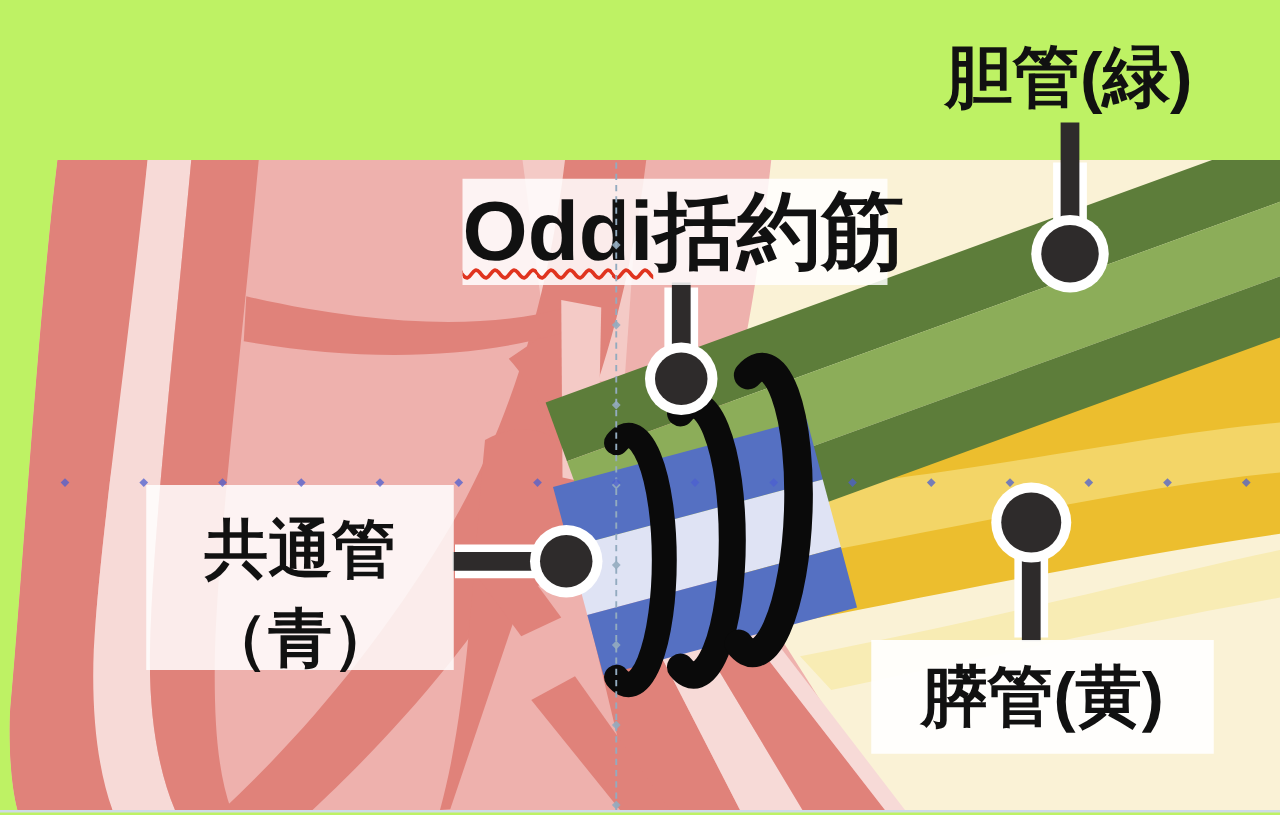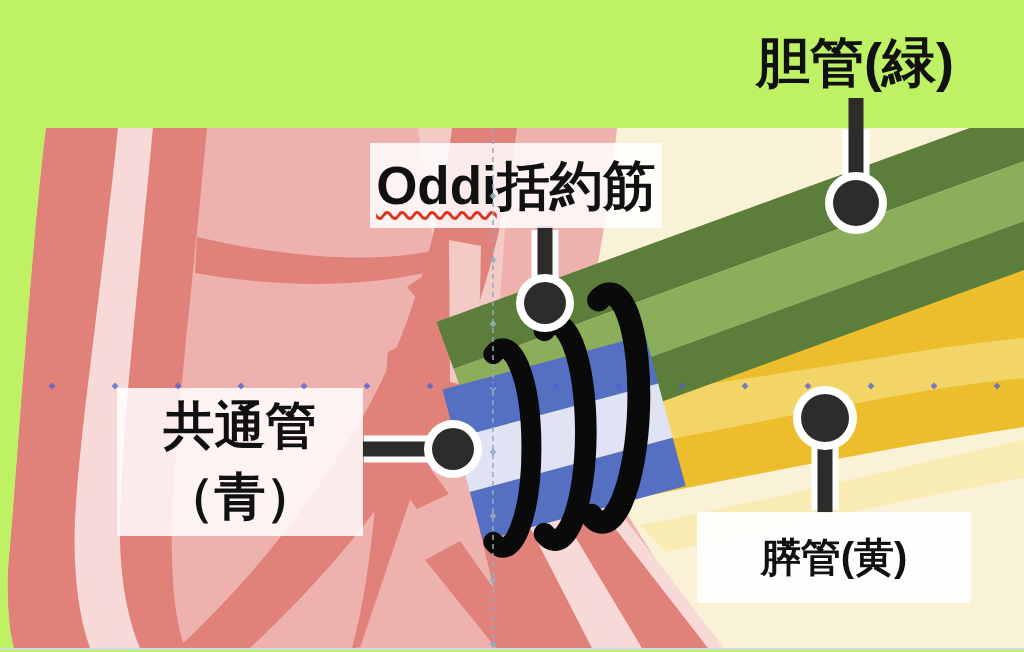--- a/index.html
+++ b/index.html
@@ -24,23 +24,23 @@
   .coil-ring{fill:none;stroke:var(--c-coil-black);stroke-width:21;stroke-linecap:round;}
   .callout-line-casing{stroke:var(--c-marker-casing);stroke-width:27;stroke-linecap:butt;}
   .callout-line{stroke:var(--c-marker-dark);stroke-width:15;stroke-linecap:butt;}
   .callout-dot-casing{fill:var(--c-marker-casing);}
   .callout-dot{fill:var(--c-marker-dark);}
   .label{position:absolute;z-index:2;color:var(--c-text);font-weight:bold;
          text-align:center;white-space:nowrap;}
   .label .box-bg{position:absolute;inset:0;background:#fff;opacity:.85;}
   .label .txt{position:relative;}
   #label-bile{left:733px;top:22px;width:244px;height:80px;font-size:54px;line-height:80px;}
-  #label-oddi{left:370px;top:143px;width:292px;height:85px;font-size:53px;line-height:85px;}
-  #label-common{left:117px;top:388px;width:246px;height:148px;font-size:51px;line-height:71px;padding-top:2px;box-sizing:border-box;}
-  #label-panc{left:697px;top:512px;width:274px;height:91px;font-size:40px;line-height:91px;}
+  #label-oddi{left:370px;top:143px;width:340px;height:85px;font-size:67px;line-height:85px;}
+  #label-common{left:117px;top:388px;width:246px;height:148px;font-size:51px;line-height:71px;padding-top:16px;box-sizing:border-box;}
+  #label-panc{left:697px;top:512px;width:274px;height:91px;font-size:53px;line-height:91px;}
   #label-panc .box-bg{opacity:.93;}
   .wavy{text-decoration-line:underline;text-decoration-style:wavy;
         text-decoration-color:var(--c-underline-red);text-decoration-thickness:3px;
         text-underline-offset:7px;}
   #overlay{position:absolute;left:0;top:0;z-index:3;pointer-events:none;}
   #slide-bottom-edge{position:absolute;left:0;top:648px;width:1024px;height:2px;
         background:var(--c-baseline);z-index:4;}
 </style>
 </head>
 <body>

